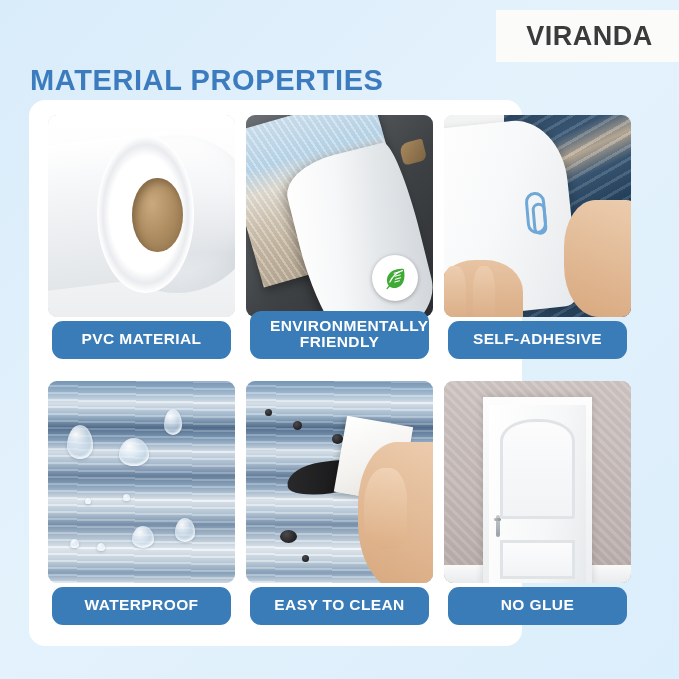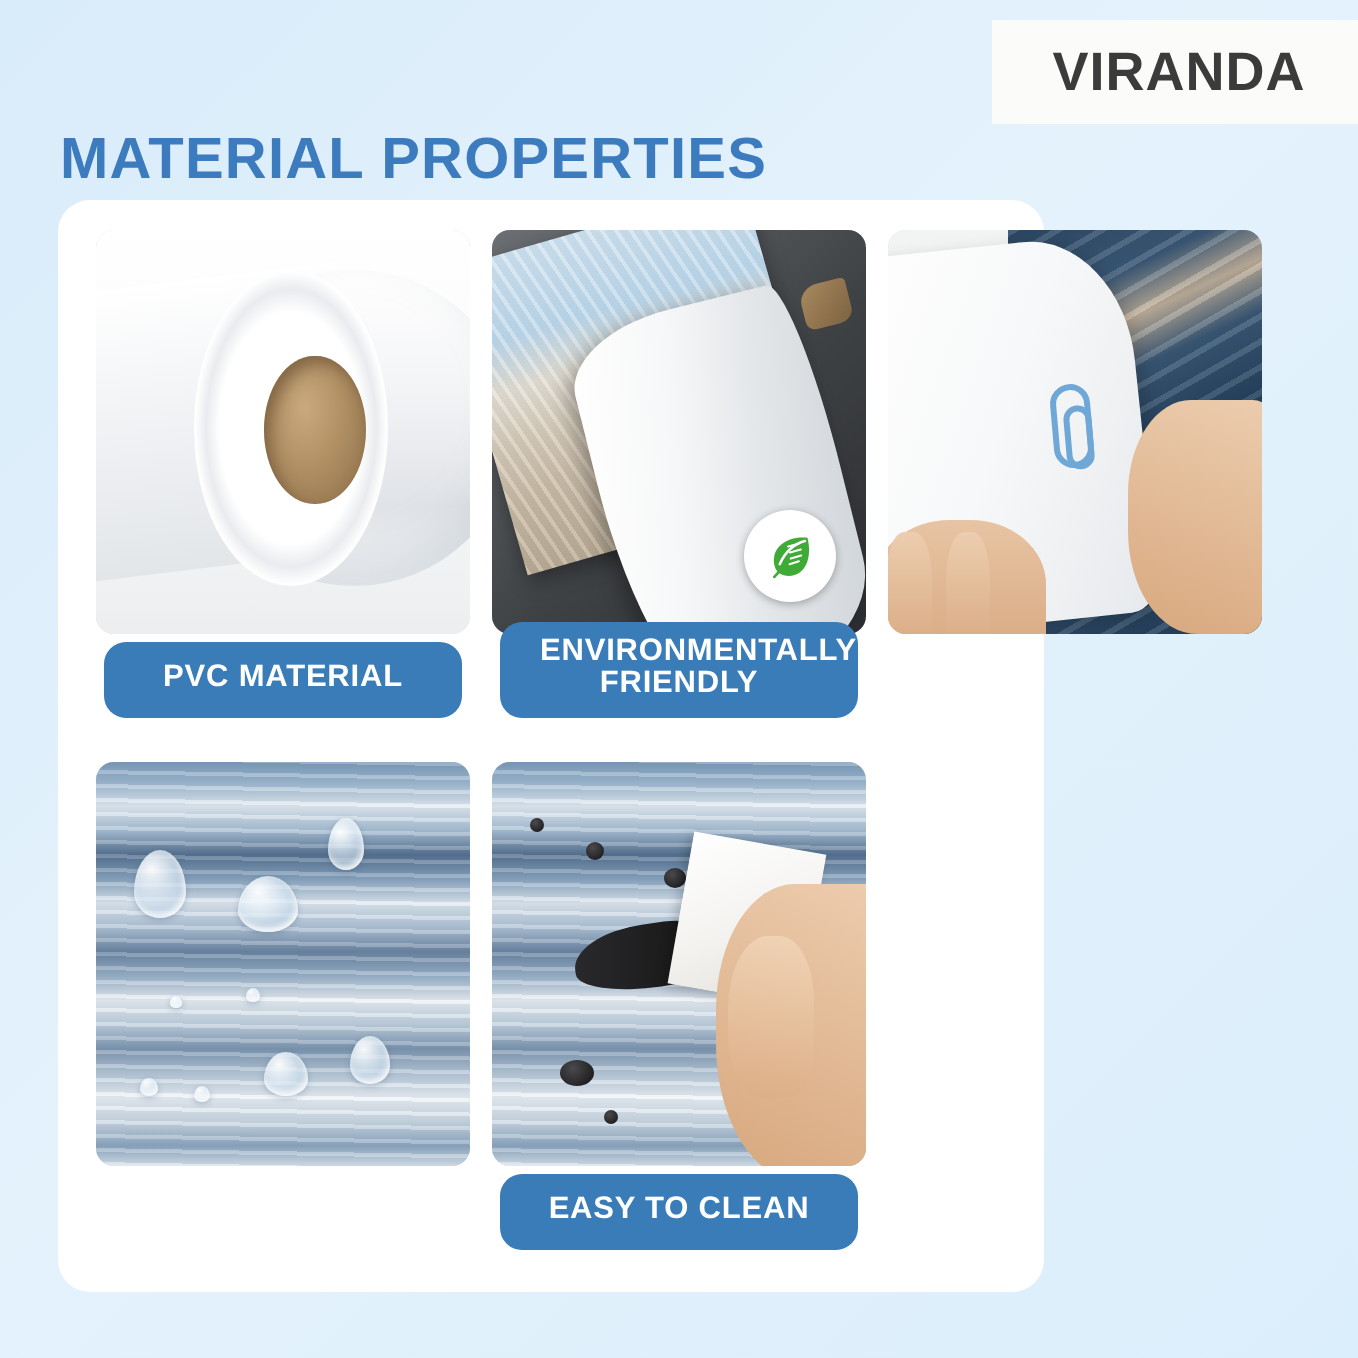--- a/index.html
+++ b/index.html
@@ -378,52 +378,69 @@
       <div class="card">
         <div class="card-photo">
           <div class="art-adhesive">
             <div class="marble"></div>
             <div class="backing"></div>
             <div class="clip"></div>
             <div class="hand-l"></div>
             <div class="hand-r"></div>
           </div>
         </div>
+        <div class="card-label">SELF-ADHESIVE</div>
       </div>
 
       <div class="card">
         <div class="card-photo">
           <div class="marble-stripes"></div>
           <div class="art-water">
             <div class="drop" style="left:10%;top:22%;width:26px;height:34px;"></div>
             <div class="drop" style="left:38%;top:28%;width:30px;height:28px;"></div>
             <div class="drop" style="left:62%;top:14%;width:18px;height:26px;"></div>
             <div class="drop" style="left:45%;top:72%;width:22px;height:22px;"></div>
             <div class="drop" style="left:68%;top:68%;width:20px;height:24px;"></div>
             <div class="drop" style="left:12%;top:78%;width:9px;height:9px;"></div>
             <div class="drop" style="left:26%;top:80%;width:8px;height:8px;"></div>
             <div class="drop" style="left:40%;top:56%;width:7px;height:7px;"></div>
             <div class="drop" style="left:20%;top:58%;width:6px;height:6px;"></div>
           </div>
         </div>
+        <div class="card-label">WATERPROOF</div>
       </div>
 
       <div class="card">
         <div class="card-photo">
           <div class="marble-stripes"></div>
           <div class="art-clean">
             <div class="smear"></div>
             <div class="stain" style="left:10%;top:14%;width:7px;height:7px;"></div>
             <div class="stain" style="left:25%;top:20%;width:9px;height:9px;"></div>
             <div class="stain" style="left:46%;top:26%;width:11px;height:10px;"></div>
             <div class="stain" style="left:18%;top:74%;width:17px;height:13px;"></div>
             <div class="stain" style="left:30%;top:86%;width:7px;height:7px;"></div>
             <div class="cloth"></div>
             <div class="hand"></div>
           </div>
         </div>
         <div class="card-label">EASY TO CLEAN</div>
       </div>
 
+      <div class="card">
+        <div class="card-photo">
+          <div class="art-door">
+            <div class="baseboard"></div>
+            <div class="frame">
+              <div class="leaf">
+                <div class="panel-top"></div>
+                <div class="panel-bot"></div>
+                <div class="handle"></div>
+              </div>
+            </div>
+          </div>
+        </div>
+        <div class="card-label">NO GLUE</div>
+      </div>
 
     </div>
   </div>
 </div>
 
 </body></html>

